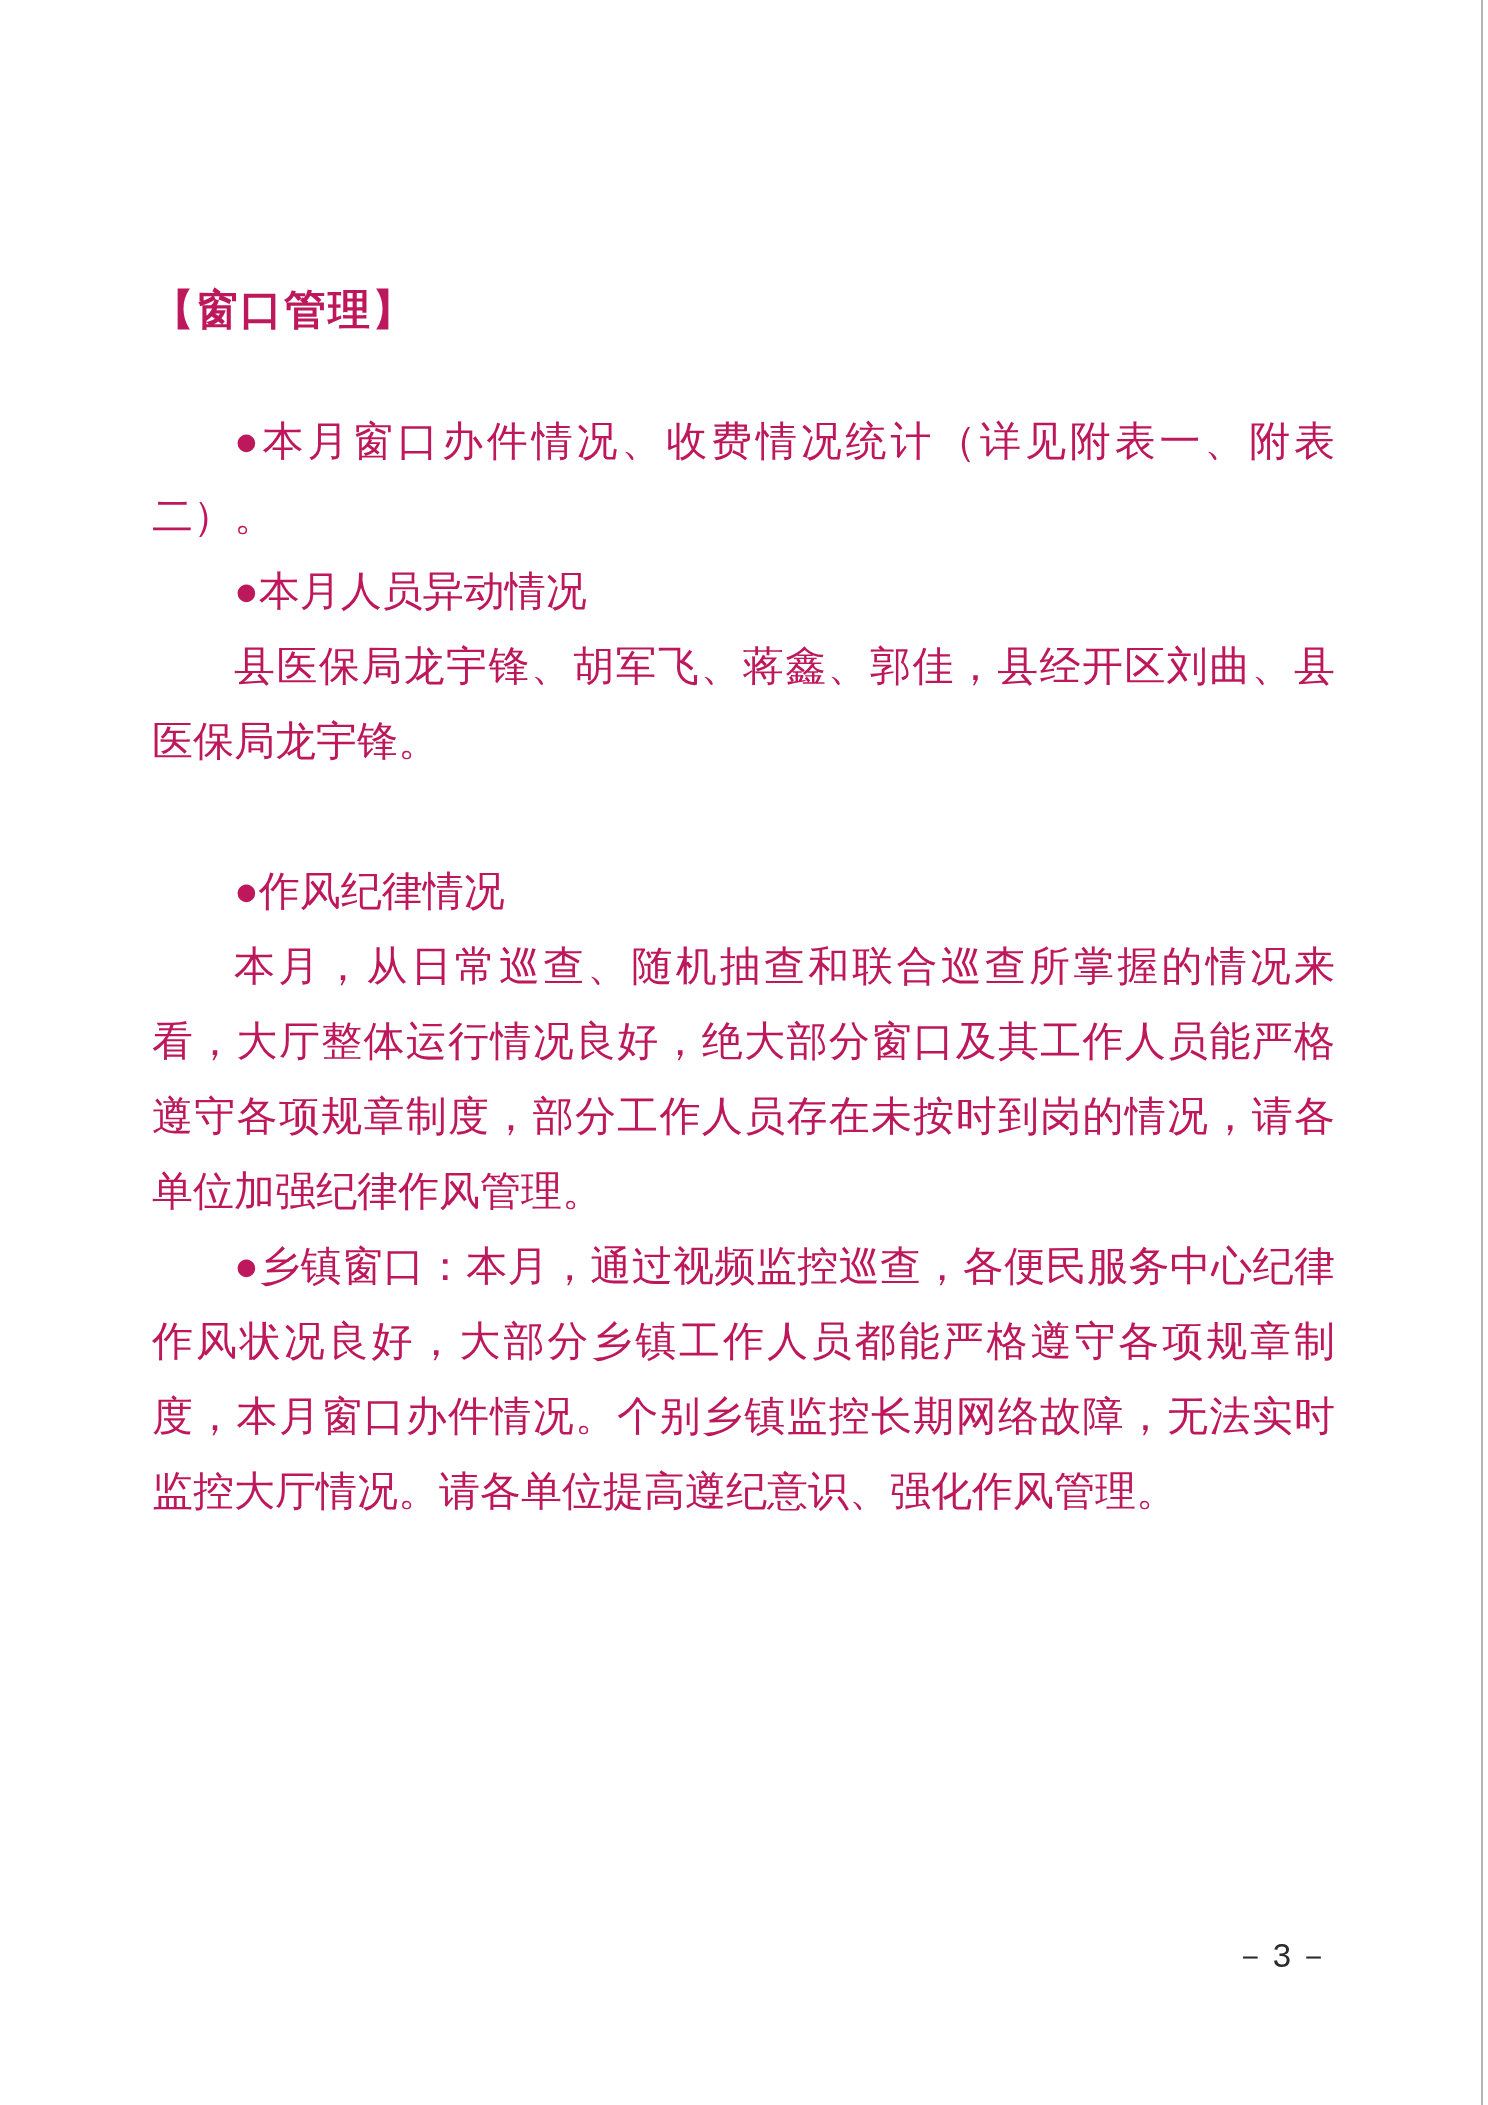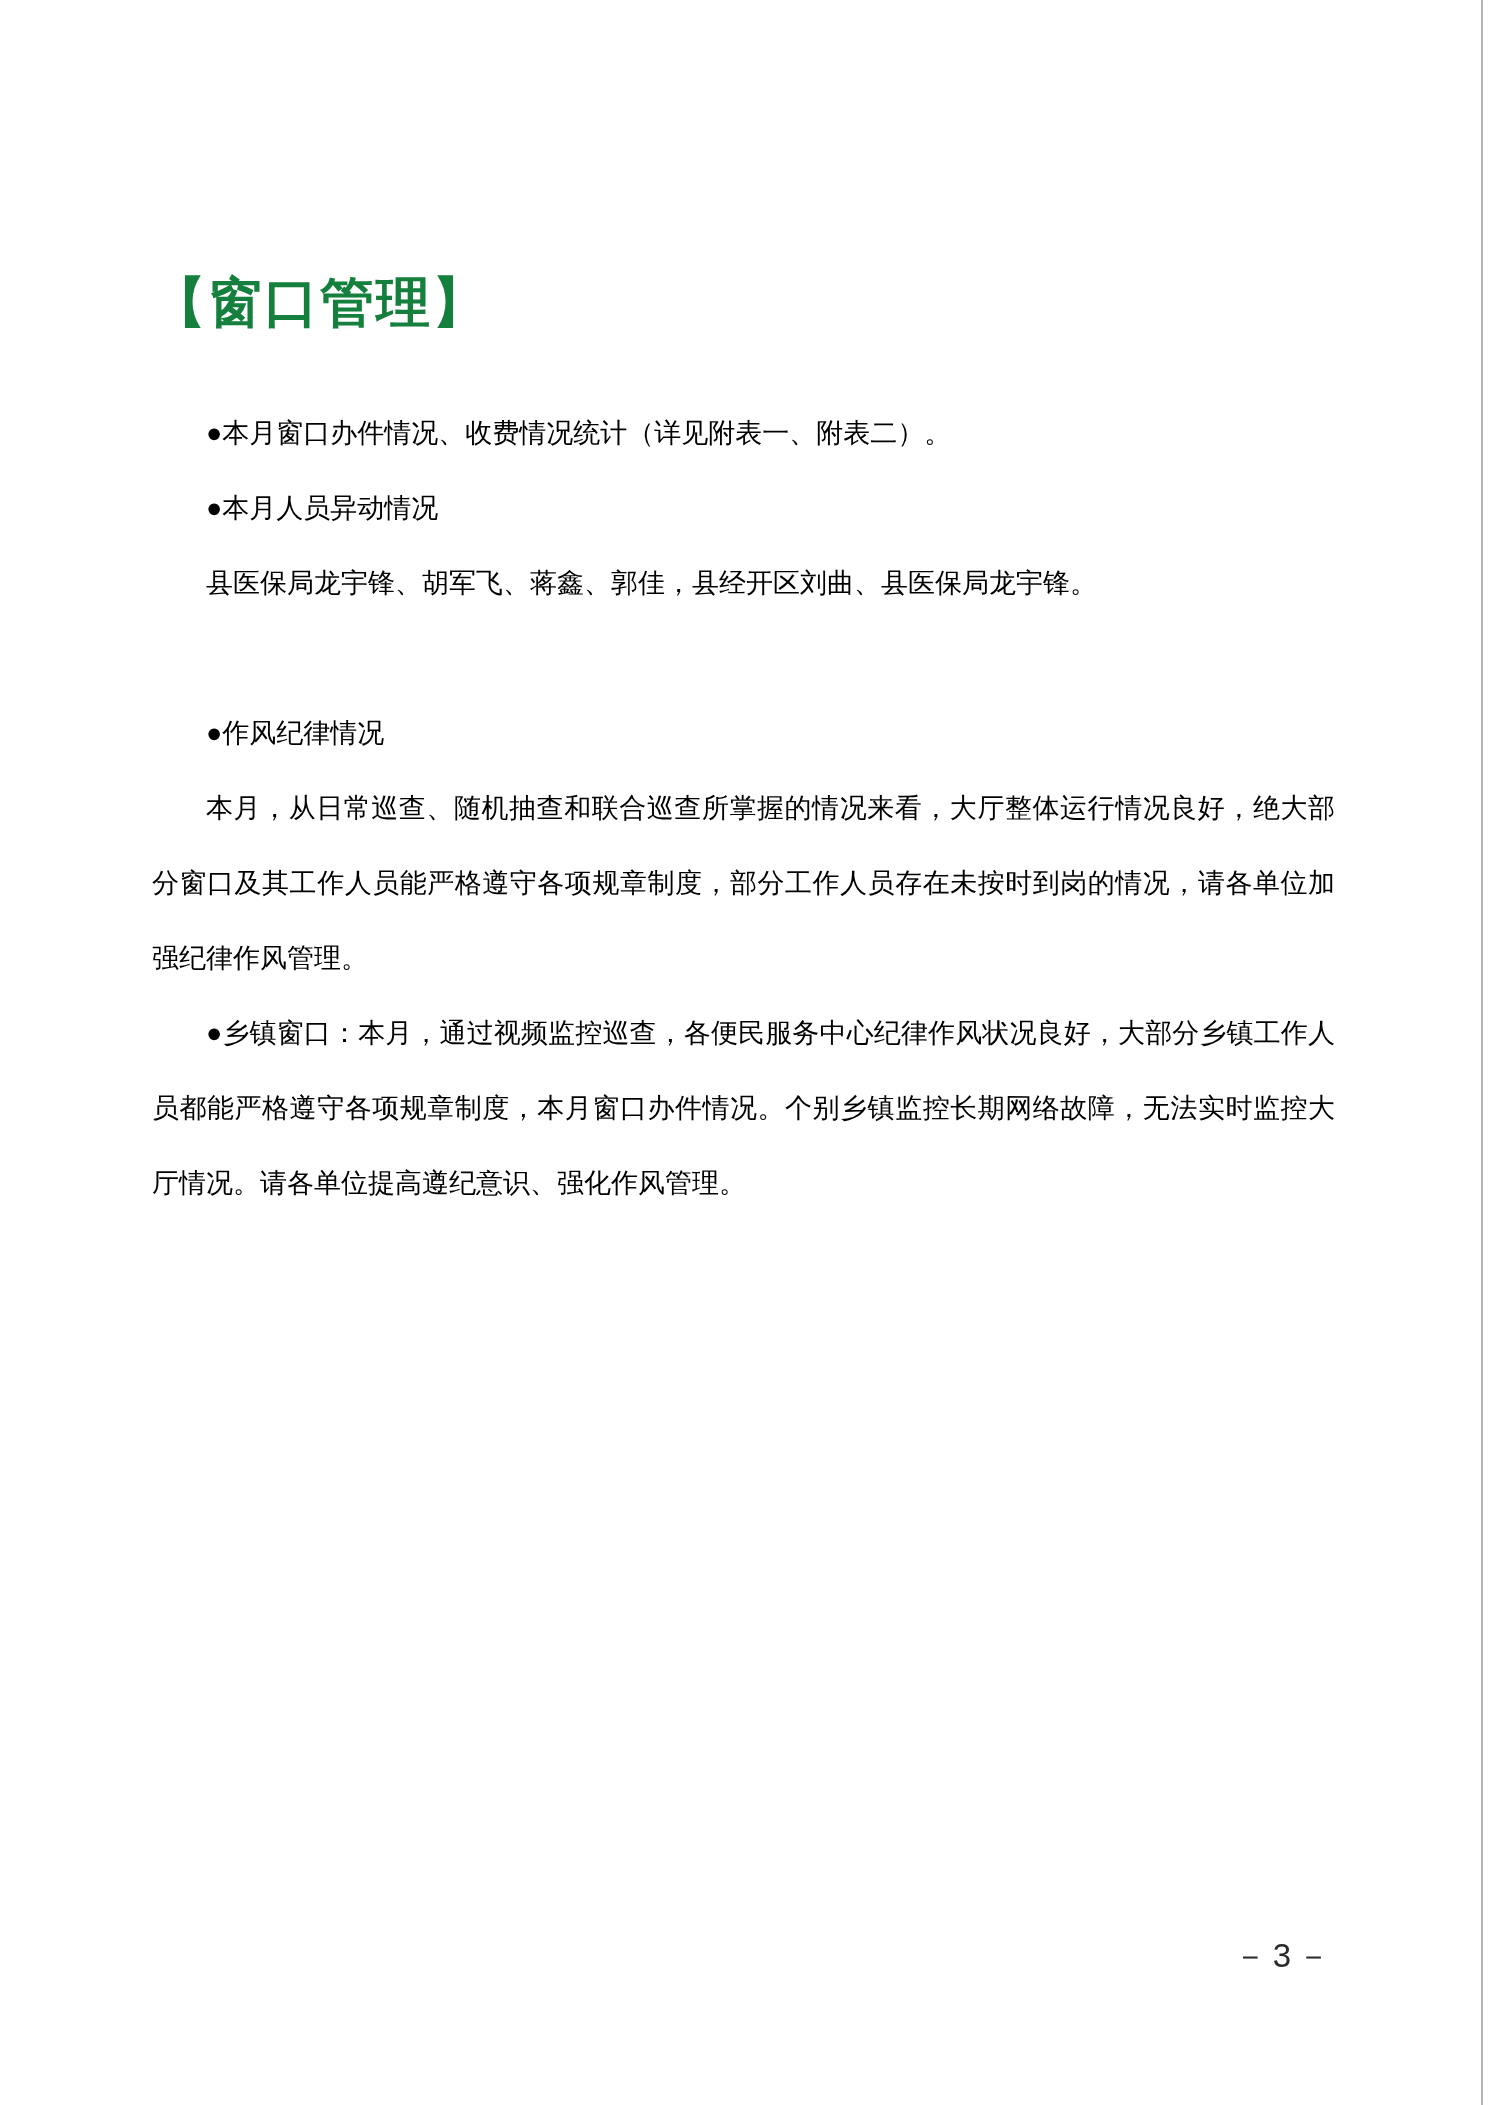--- a/index.html
+++ b/index.html
@@ -15,34 +15,34 @@
     overflow: hidden;
     font-family: "Liberation Serif", "DejaVu Serif", serif;
     color: #1c1c1c;
   }
   .content {
     padding: 272px 153px 0 152px;
   }
   .heading {
     font-family: "Liberation Sans", "DejaVu Sans", sans-serif;
     font-weight: bold;
-    font-size: 54px;
+    font-size: 42px;
     line-height: 60px;
     letter-spacing: 2px;
-    color: #15803d;
-    margin: 0 0 64px 0;
+    color: #be185d;
+    margin: 8px 0 64px 0;
   }
   .para {
-    font-size: 27px;
+    font-size: 41px;
     line-height: 75px;
     text-align: justify;
     text-indent: 2em;
     word-break: break-all;
     margin: 0;
-    color: #000000;
+    color: #be185d;
   }
   .gap-before {
     margin-top: 75px;
   }
   .page-number {
     position: absolute;
     top: 1934px;
     right: 152px;
     font-family: "Liberation Sans", "DejaVu Sans", sans-serif;
     font-size: 33px;

